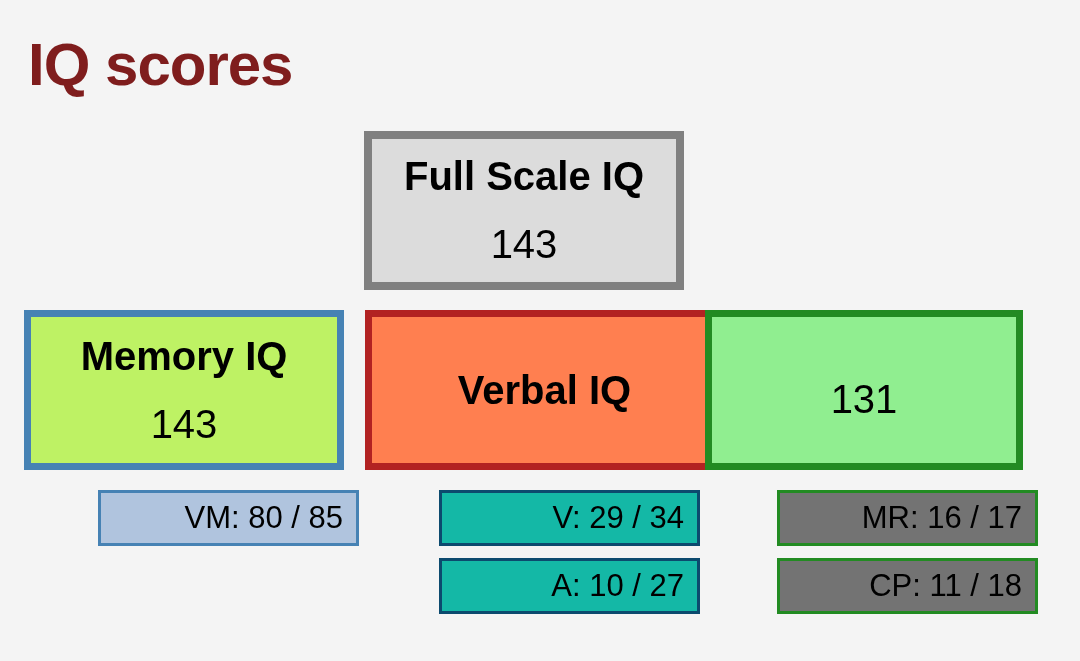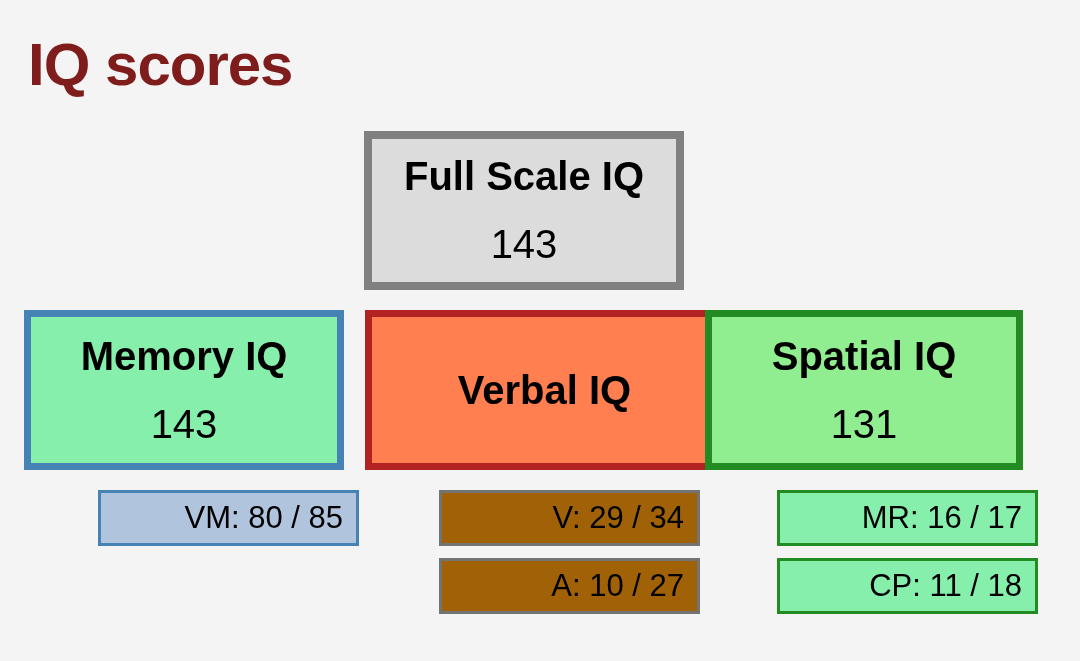--- a/index.html
+++ b/index.html
@@ -49,21 +49,21 @@
   }
   .card-fullscale {
     left: 364px; top: 131px;
     width: 320px; height: 159px;
     background: #dcdcdc;
     border: 8px solid #808080;
   }
   .card-memory {
     left: 24px; top: 310px;
     width: 320px; height: 160px;
-    background: #86efac;
+    background: #bef264;
     border: 7px solid #4682b4;
   }
   .card-verbal {
     left: 365px; top: 310px;
     width: 359px; height: 160px;
     background: #ff7f50;
     border: 7px solid #b22222;
   }
   .card-spatial {
     left: 705px; top: 310px;
@@ -77,22 +77,22 @@
     width: 261px;
     height: 56px;
     display: flex;
     align-items: center;
     justify-content: flex-end;
     padding-right: 13px;
     font-size: 31px;
     font-weight: normal;
   }
   .chip-blue   { background: #b0c4de; border: 3px solid #4682b4; }
-  .chip-orange { background: #a16207; border: 3px solid #737373; }
-  .chip-green  { background: #86efac; border: 3px solid #228b22; padding-left: 12px; }
+  .chip-orange { background: #14b8a6; border: 3px solid #0c4a6e; }
+  .chip-green  { background: #737373; border: 3px solid #228b22; padding-left: 12px; }
 
   .chip-row1 { top: 490px; }
   .chip-row2 { top: 558px; }
   .chip-col-memory  { left: 98px;  }
   .chip-col-verbal  { left: 439px; }
   .chip-col-spatial { left: 777px; }
 </style>
 </head>
 <body>
 
@@ -108,21 +108,20 @@
   <div class="card card-memory">
     <div class="card-label">Memory IQ</div>
     <div class="card-value">143</div>
   </div>
 
   <div class="card card-verbal">
     <div class="card-label">Verbal IQ</div>
   </div>
 
   <div class="card card-spatial">
-    <div class="card-label">Spatial IQ</div>
     <div class="card-value">131</div>
   </div>
 
   <div class="chip chip-blue chip-col-memory chip-row1">VM: 80 / 85</div>
 
   <div class="chip chip-orange chip-col-verbal chip-row1">V: 29 / 34</div>
   <div class="chip chip-orange chip-col-verbal chip-row2">A: 10 / 27</div>
 
   <div class="chip chip-green chip-col-spatial chip-row1">MR: 16 / 17</div>
   <div class="chip chip-green chip-col-spatial chip-row2">CP: 11 / 18</div>

